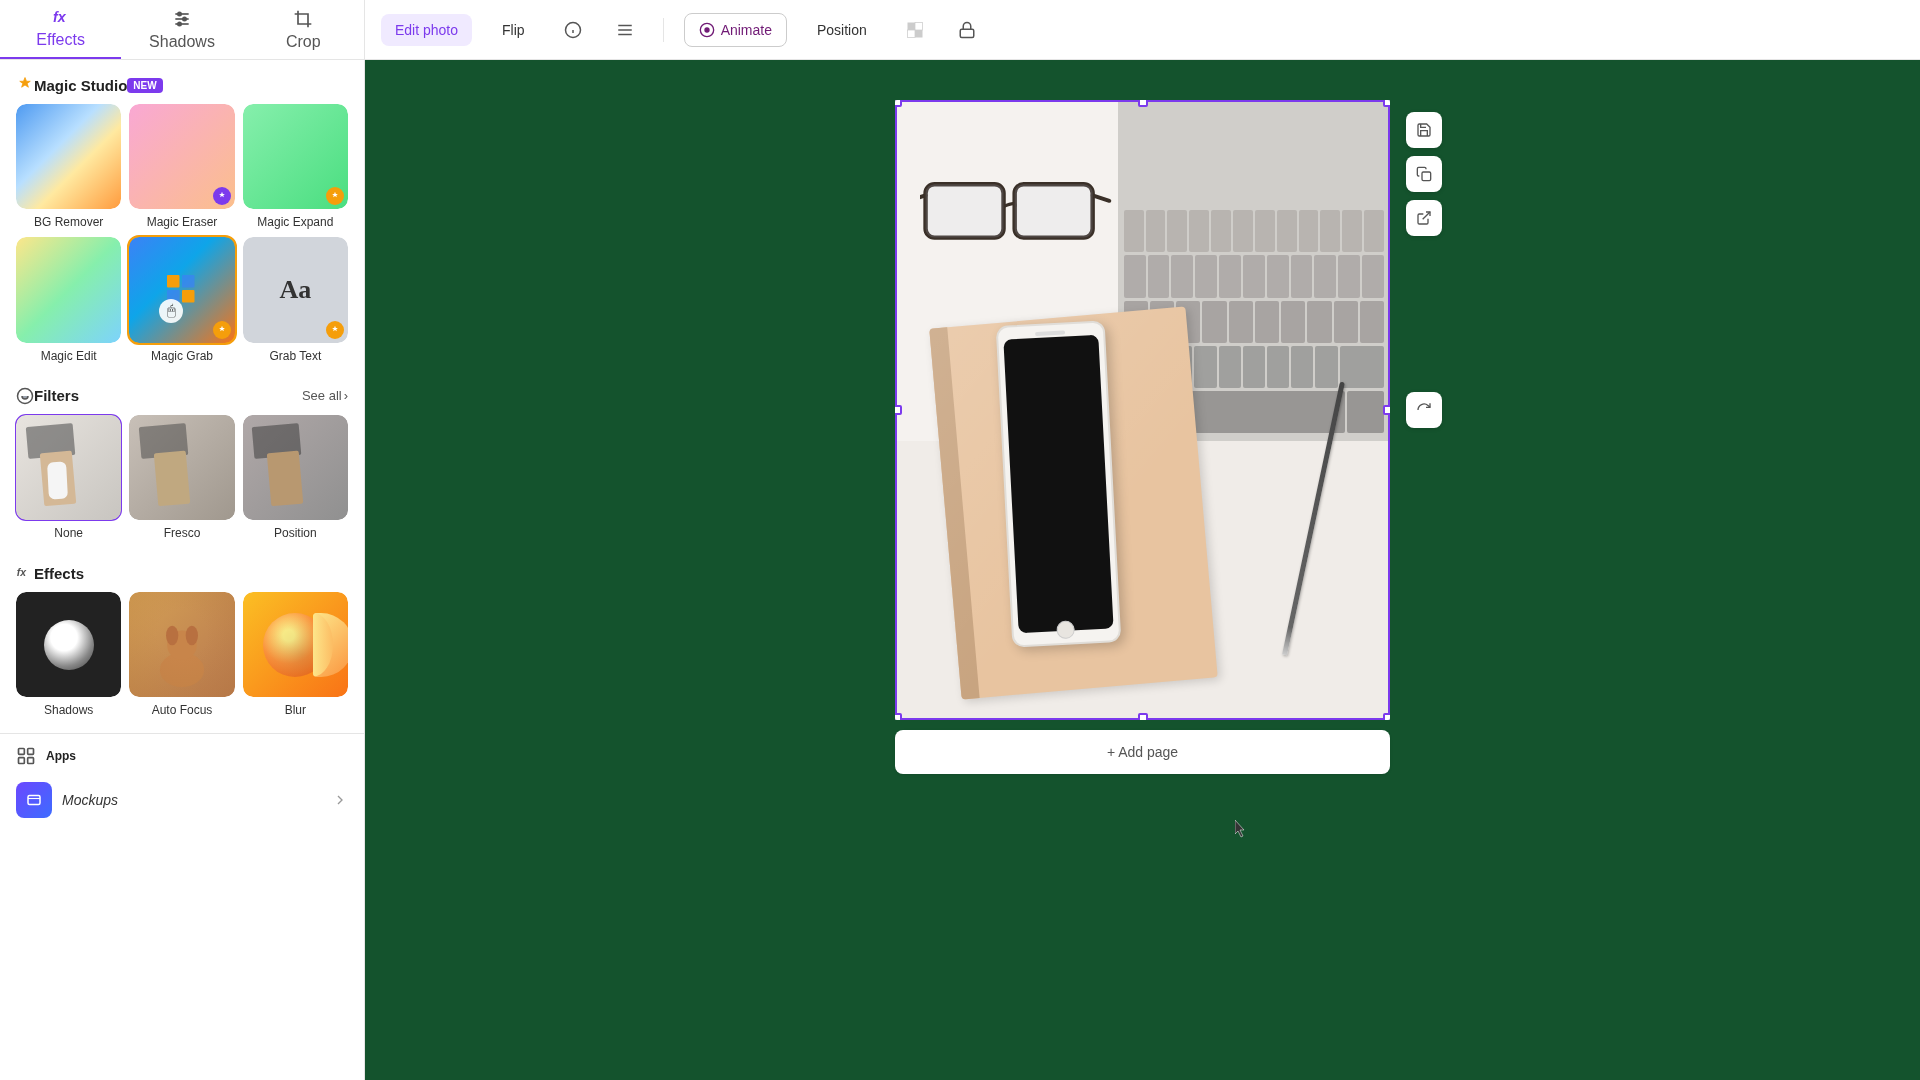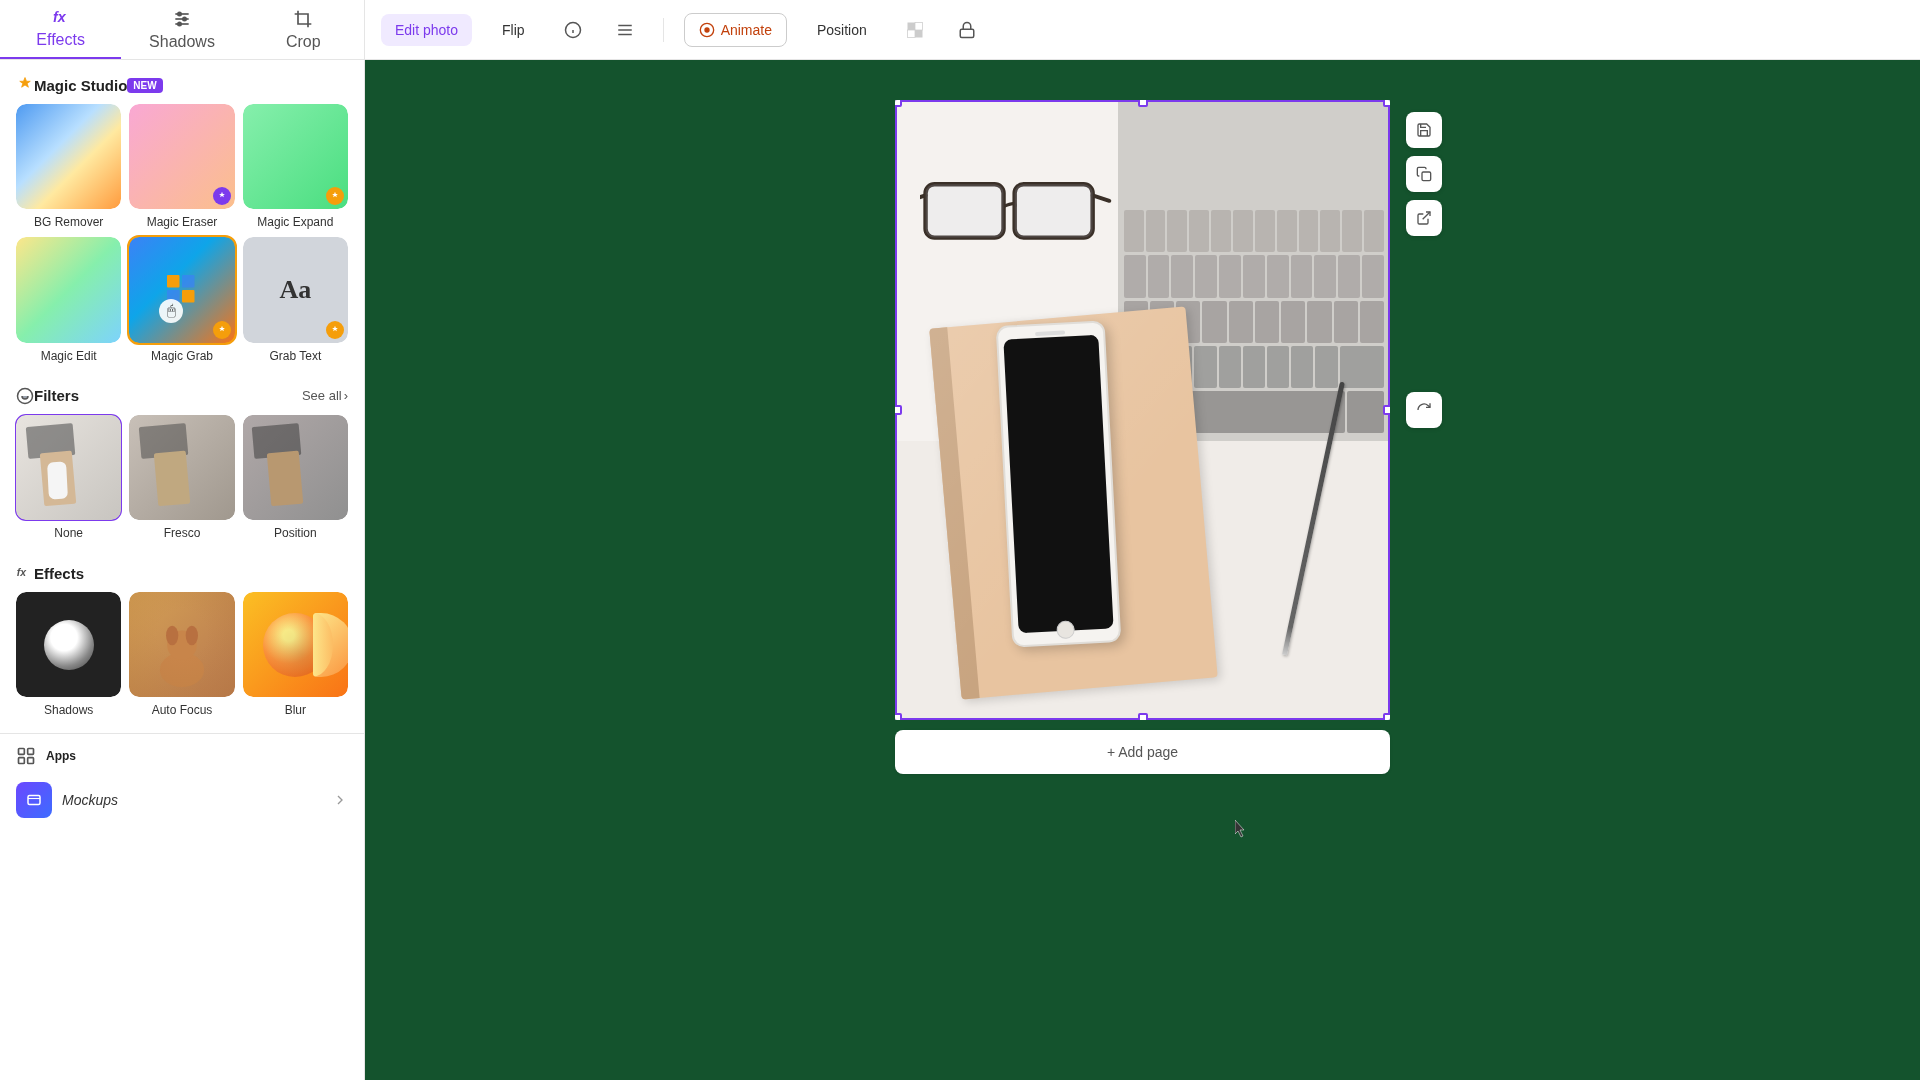--- a/index.html
+++ b/index.html
@@ -243,21 +243,21 @@
     <button style="width:36px;height:36px;border-radius:8px;border:none;background:transparent;cursor:pointer;display:flex;align-items:center;justify-content:center;color:#555;">
       <svg width="18" height="18" viewBox="0 0 24 24" fill="none" stroke="currentColor" stroke-width="2">
           <line x1="3" y1="6" x2="21" y2="6"></line>
           <line x1="3" y1="12" x2="21" y2="12"></line>
           <line x1="3" y1="18" x2="21" y2="18"></line>
         </svg>
     </button>
 
     <div style="width:1px;height:24px;background:#e5e5e5;margin:0 4px;"></div>
 
-    <button style="display:flex;align-items:center;gap:6px;padding:8px 14px;border-radius:8px;cursor:pointer;font-size:14px;font-weight:500;border:1px solid #ccc;background:transparent;color:#c2410c;">
+    <button style="display:flex;align-items:center;gap:6px;padding:8px 14px;border-radius:8px;cursor:pointer;font-size:14px;font-weight:500;border:1px solid #ccc;background:transparent;color:#701a75;">
       <svg width="16" height="16" viewBox="0 0 24 24" fill="none" stroke="currentColor" stroke-width="2">
           <circle cx="12" cy="12" r="10"></circle>
           <circle cx="12" cy="12" r="3" fill="currentColor"></circle>
         </svg>
       <span>Animate</span>
     </button>
 
     <button style="display:flex;align-items:center;gap:6px;padding:8px 14px;border-radius:8px;cursor:pointer;font-size:14px;font-weight:500;border:none;background:transparent;color:#333;">
       <span>Position</span>
     </button>

